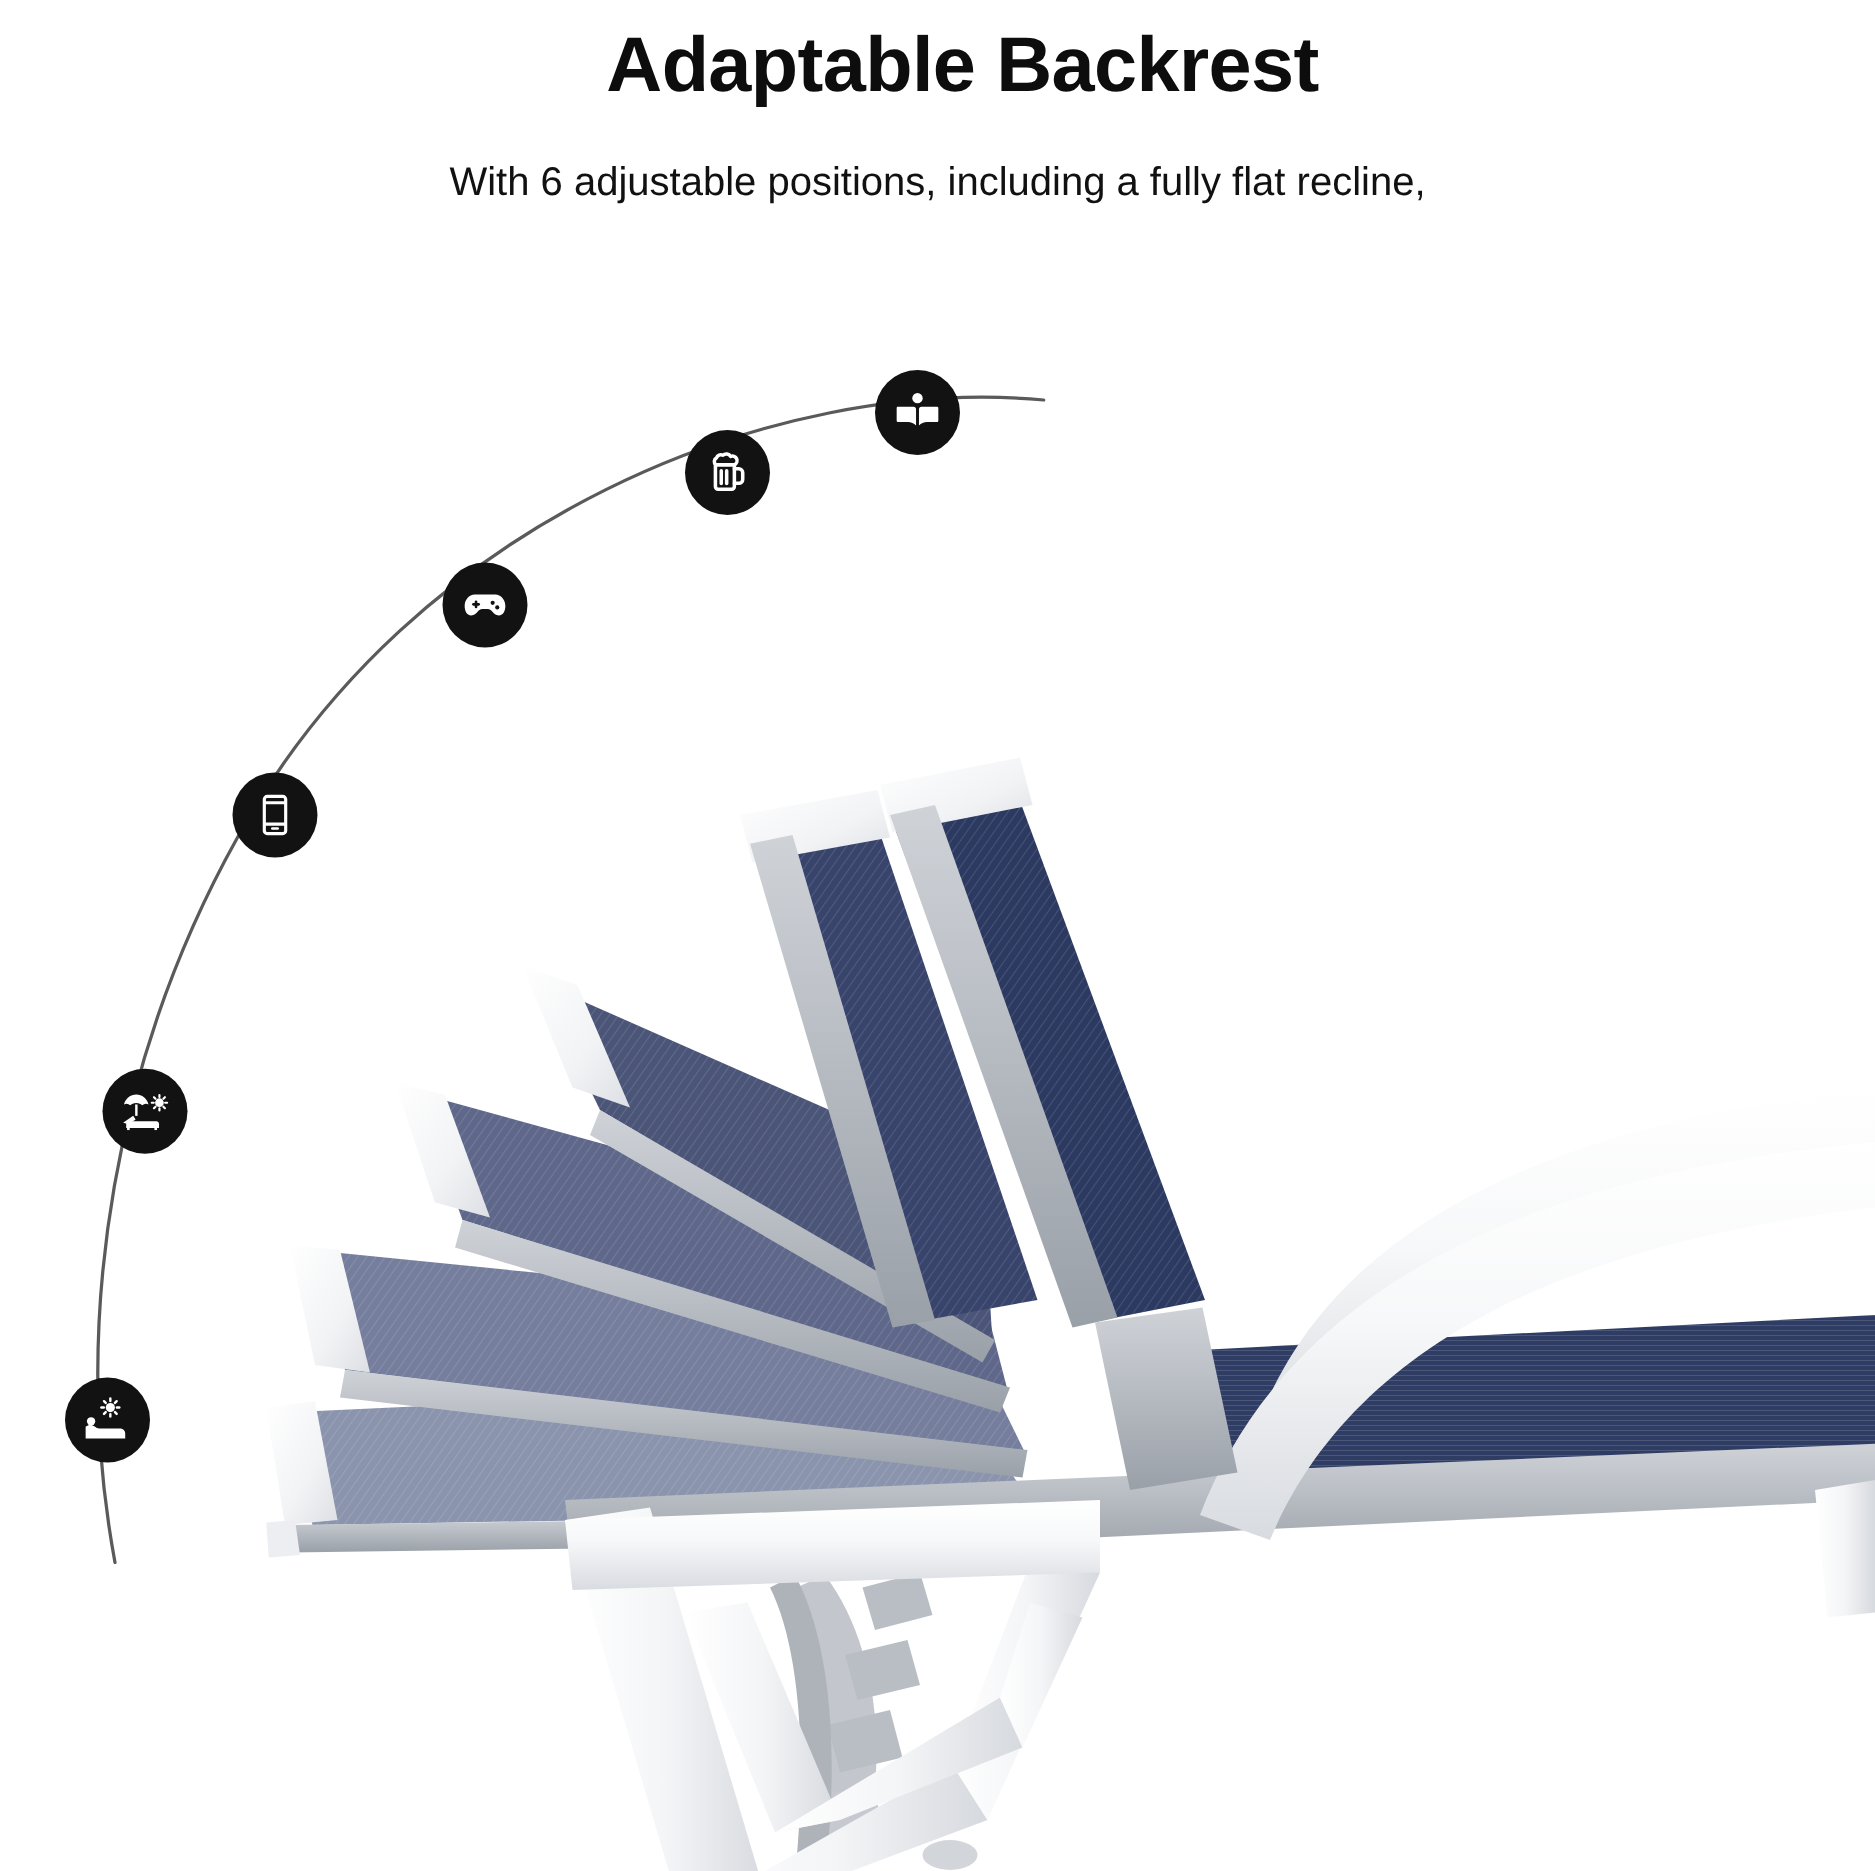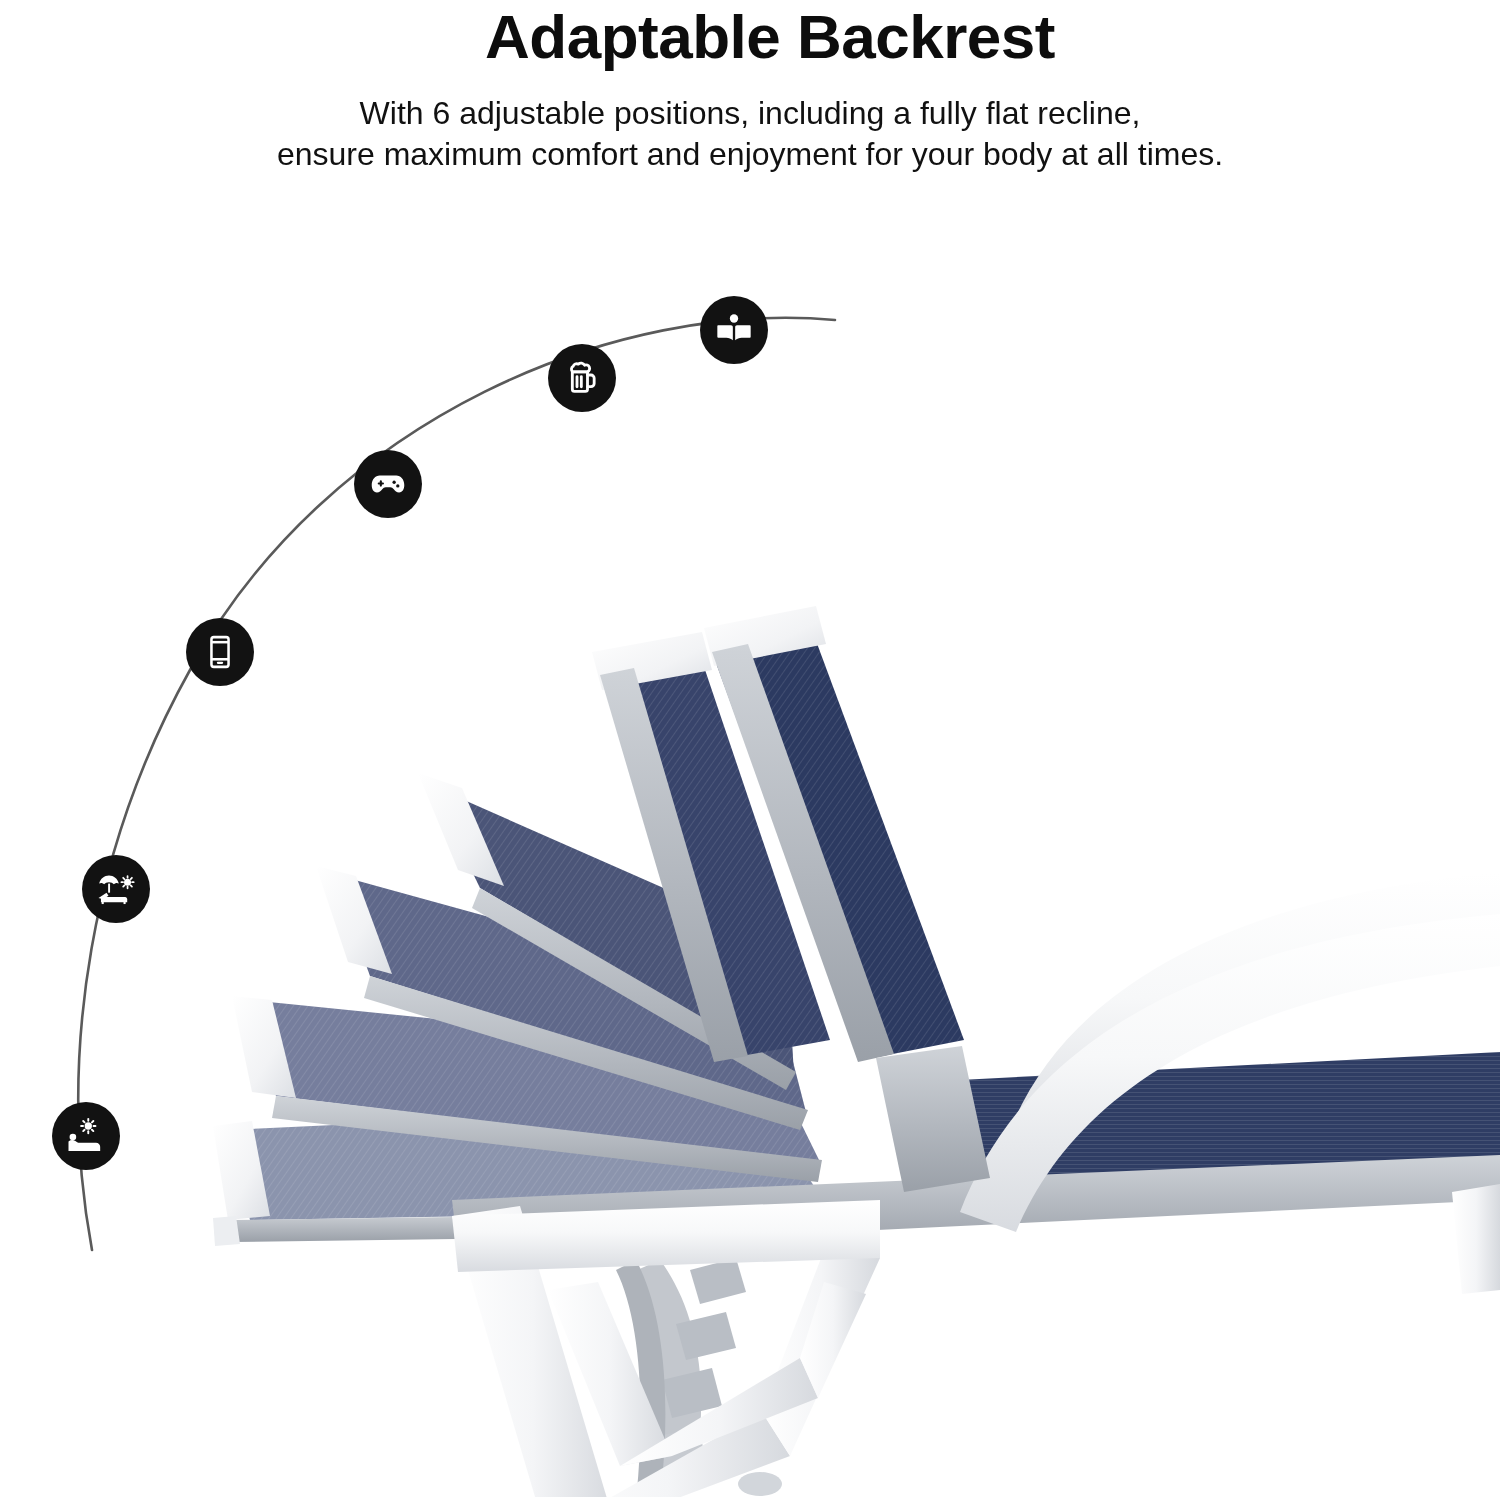--- a/index.html
+++ b/index.html
@@ -18,21 +18,21 @@
 
   
   .header {
     position: absolute;
     left: 0;
     top: 0;
     width: 1500px;
     text-align: center;
   }
   .title {
-    margin: 0;
+    margin: 16px;
     padding-top: 4px;
     font-size: 62px;
     font-weight: bold;
     letter-spacing: -0.5px;
     color: #0d0d0d;
     line-height: 1.05;
     font-family: "Liberation Sans", sans-serif;
     padding-left: 40px;
   }
   .subtitle {
@@ -69,21 +69,20 @@
 </style>
 </head>
 <body>
 
 <div id="page">
 
   <div class="header">
     <h1 class="title">Adaptable Backrest</h1>
     <p class="subtitle">
       <span class="sub-line">With 6 adjustable positions, including a fully flat recline,</span>
-      <span class="sub-line">ensure maximum comfort and enjoyment for your body at all times.</span>
     </p>
   </div>
 
   <div class="stage">
     <svg width="1500" height="1297" viewBox="0 0 1500 1297">
       <defs>
 
         <pattern id="weave" width="6" height="6" patternUnits="userSpaceOnUse" patternTransform="rotate(35)">
           <rect width="6" height="6" fill="none"></rect>
           <line x1="0" y1="0" x2="0" y2="6" stroke="#ffffff" stroke-opacity="0.13" stroke-width="1.6"></line>

